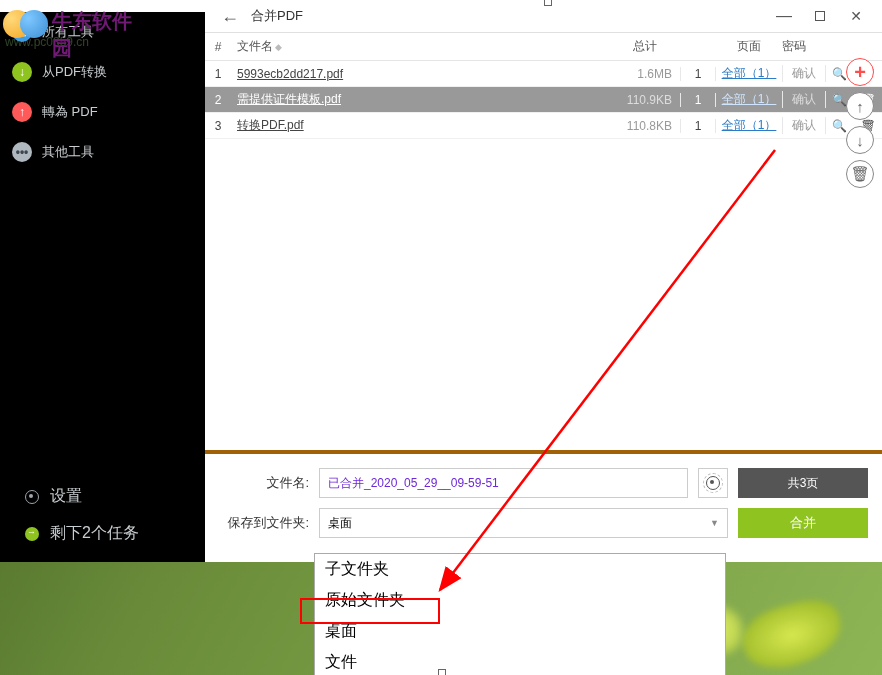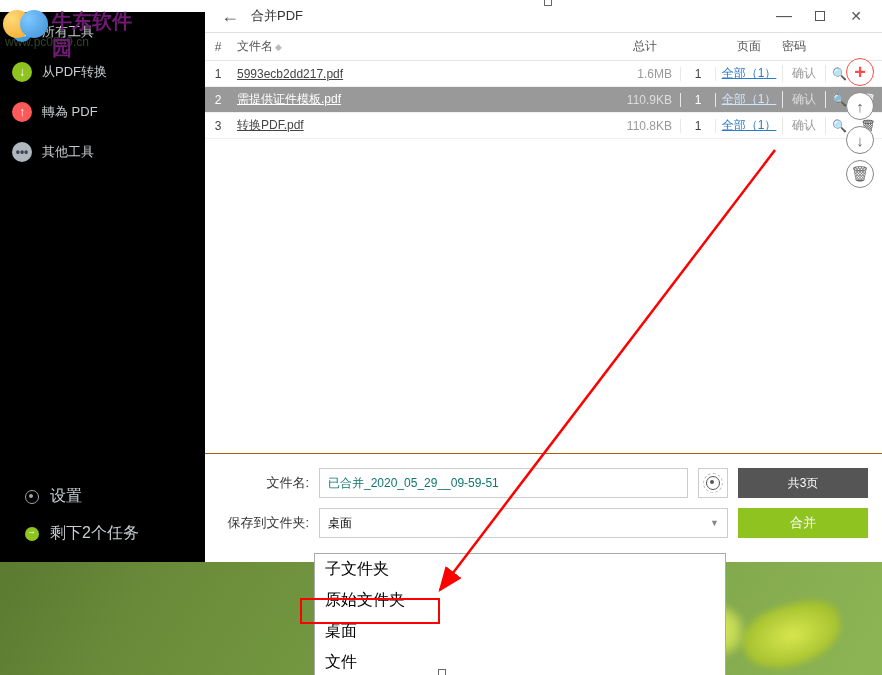--- a/index.html
+++ b/index.html
@@ -66,24 +66,24 @@
     .th-count { width: 36px; }
     .th-pages { width: 66px; text-align: center; }
     .th-pwd { width: 44px; text-align: left; }
     .th-zoom { width: 28px; }
     .th-del { width: 28px; }
     
     .floating-toolbar { position: absolute; right: 8px; top: 58px; display: flex; flex-direction: column; gap: 6px; }
     .float-btn { width: 28px; height: 28px; border: 1.5px solid #888; border-radius: 50%; display: flex; align-items: center; justify-content: center; cursor: pointer; color: #666; background: #fff; font-size: 15px; }
     .float-btn.add { border-color: #ff4d4d; color: #ff4d4d; font-size: 20px; font-weight: bold; }
     
-    .bottom-controls { border-top: 1px solid #a16207; padding: 14px 14px; }
+    .bottom-controls { border-top: 4px solid #a16207; padding: 14px 14px; }
     .control-row { display: flex; align-items: center; margin-bottom: 10px; gap: 10px; }
     .control-label { width: 90px; font-size: 13px; color: #333; text-align: right; }
-    .text-input { flex: 1; height: 30px; border: 1px solid #ccc; padding: 0 8px; font-size: 12px; color: #0f766e; }
+    .text-input { flex: 1; height: 30px; border: 1px solid #ccc; padding: 0 8px; font-size: 12px; color: #6d28d9; }
     .gear-btn { width: 30px; height: 30px; border: 1px solid #ccc; display: flex; align-items: center; justify-content: center; cursor: pointer; }
     .gear-btn-i { width: 14px; height: 14px; border: 1.5px solid #555; border-radius: 50%; position: relative; }
     .gear-btn-i::after { content: ''; position: absolute; width: 4px; height: 4px; background: #555; border-radius: 50%; top: 3px; left: 3px; }
     .gear-btn-i::before { content: ''; position: absolute; width: 18px; height: 18px; border: 1px dashed #555; border-radius: 50%; top: -4px; left: -4px; opacity: 0.4; }
     .pages-btn { width: 130px; height: 30px; background: #555; color: #fff; display: flex; align-items: center; justify-content: center; font-size: 12px; cursor: pointer; }
     .merge-btn { width: 130px; height: 30px; background: #8fc320; color: #fff; display: flex; align-items: center; justify-content: center; font-size: 13px; cursor: pointer; }
     .dropdown { flex: 1; height: 30px; border: 1px solid #ccc; padding: 0 8px; display: flex; align-items: center; justify-content: space-between; font-size: 12px; cursor: pointer; }
     .dd-arrow { font-size: 9px; color: #888; }
     
     .dropdown-menu { position: absolute; left: 314px; top: 553px; width: 412px; background: #fff; border: 1px solid #aaa; z-index: 20; }

